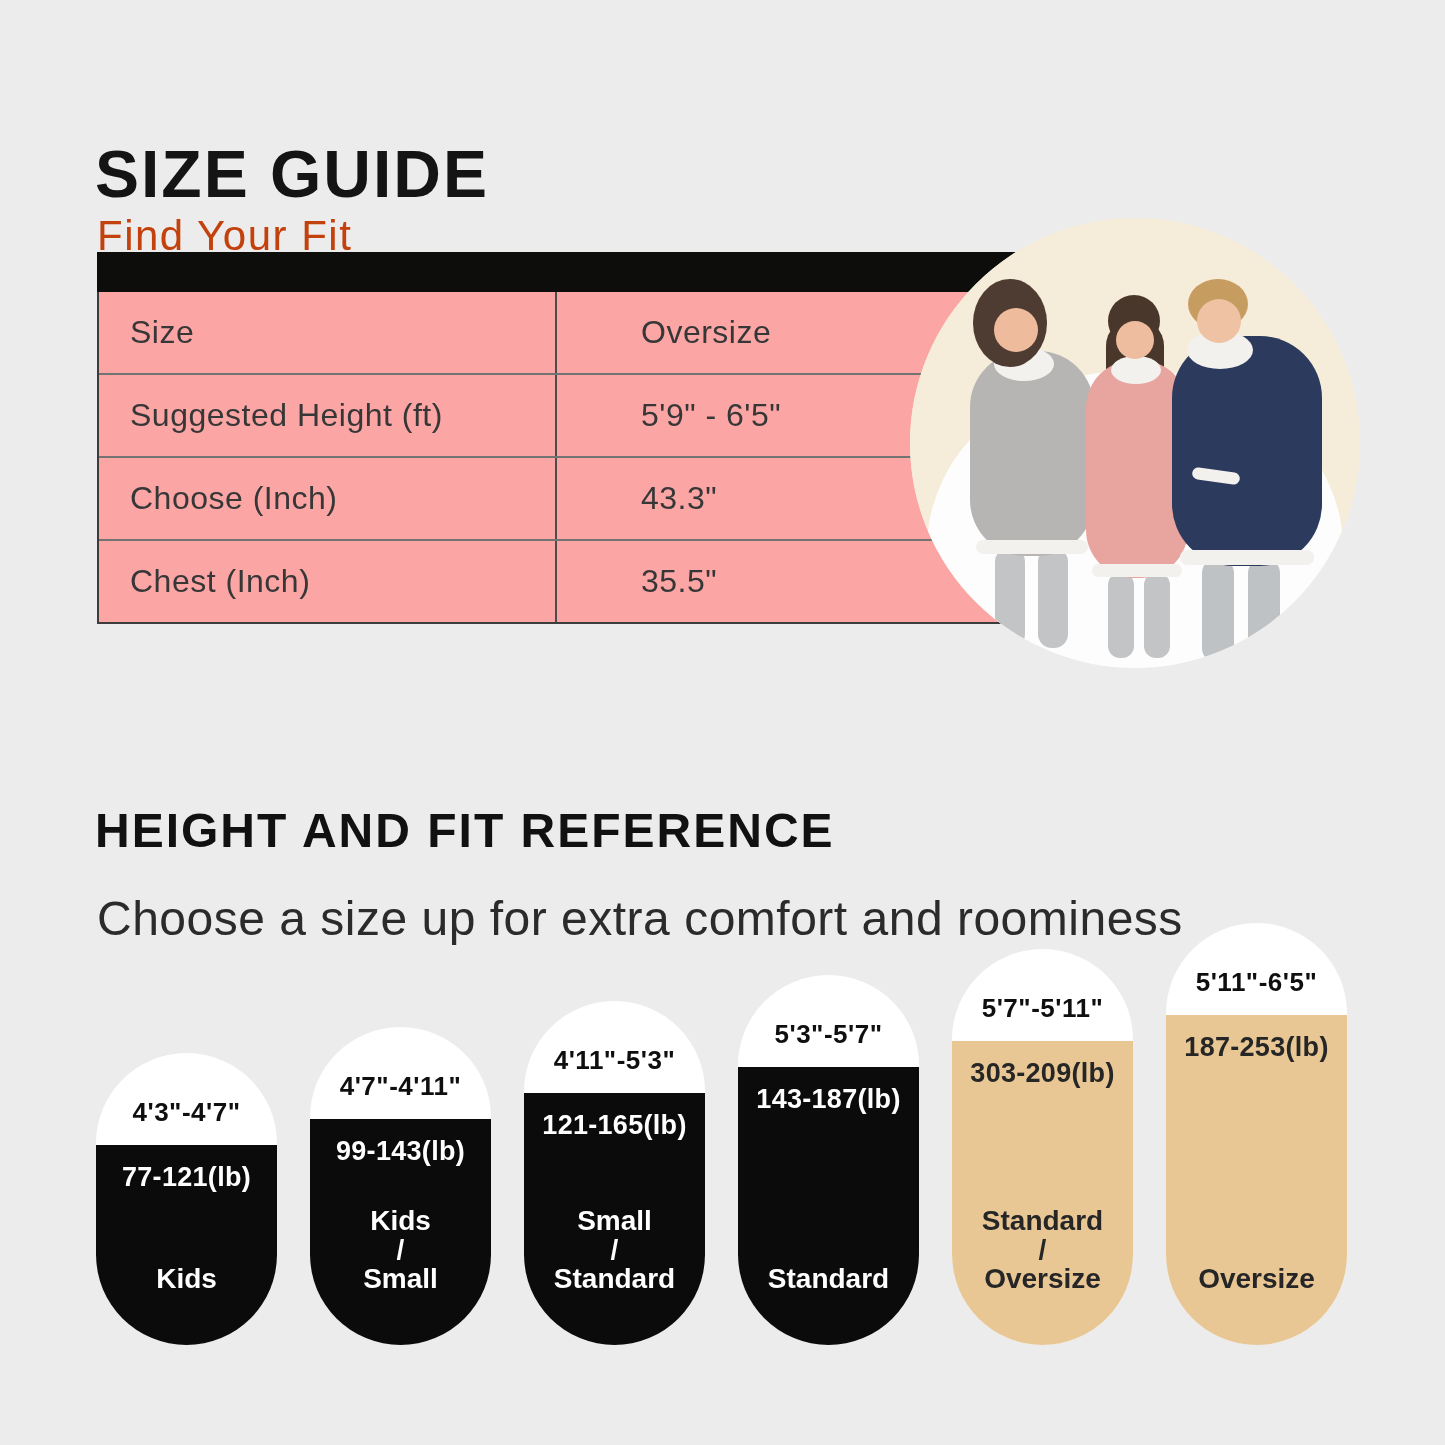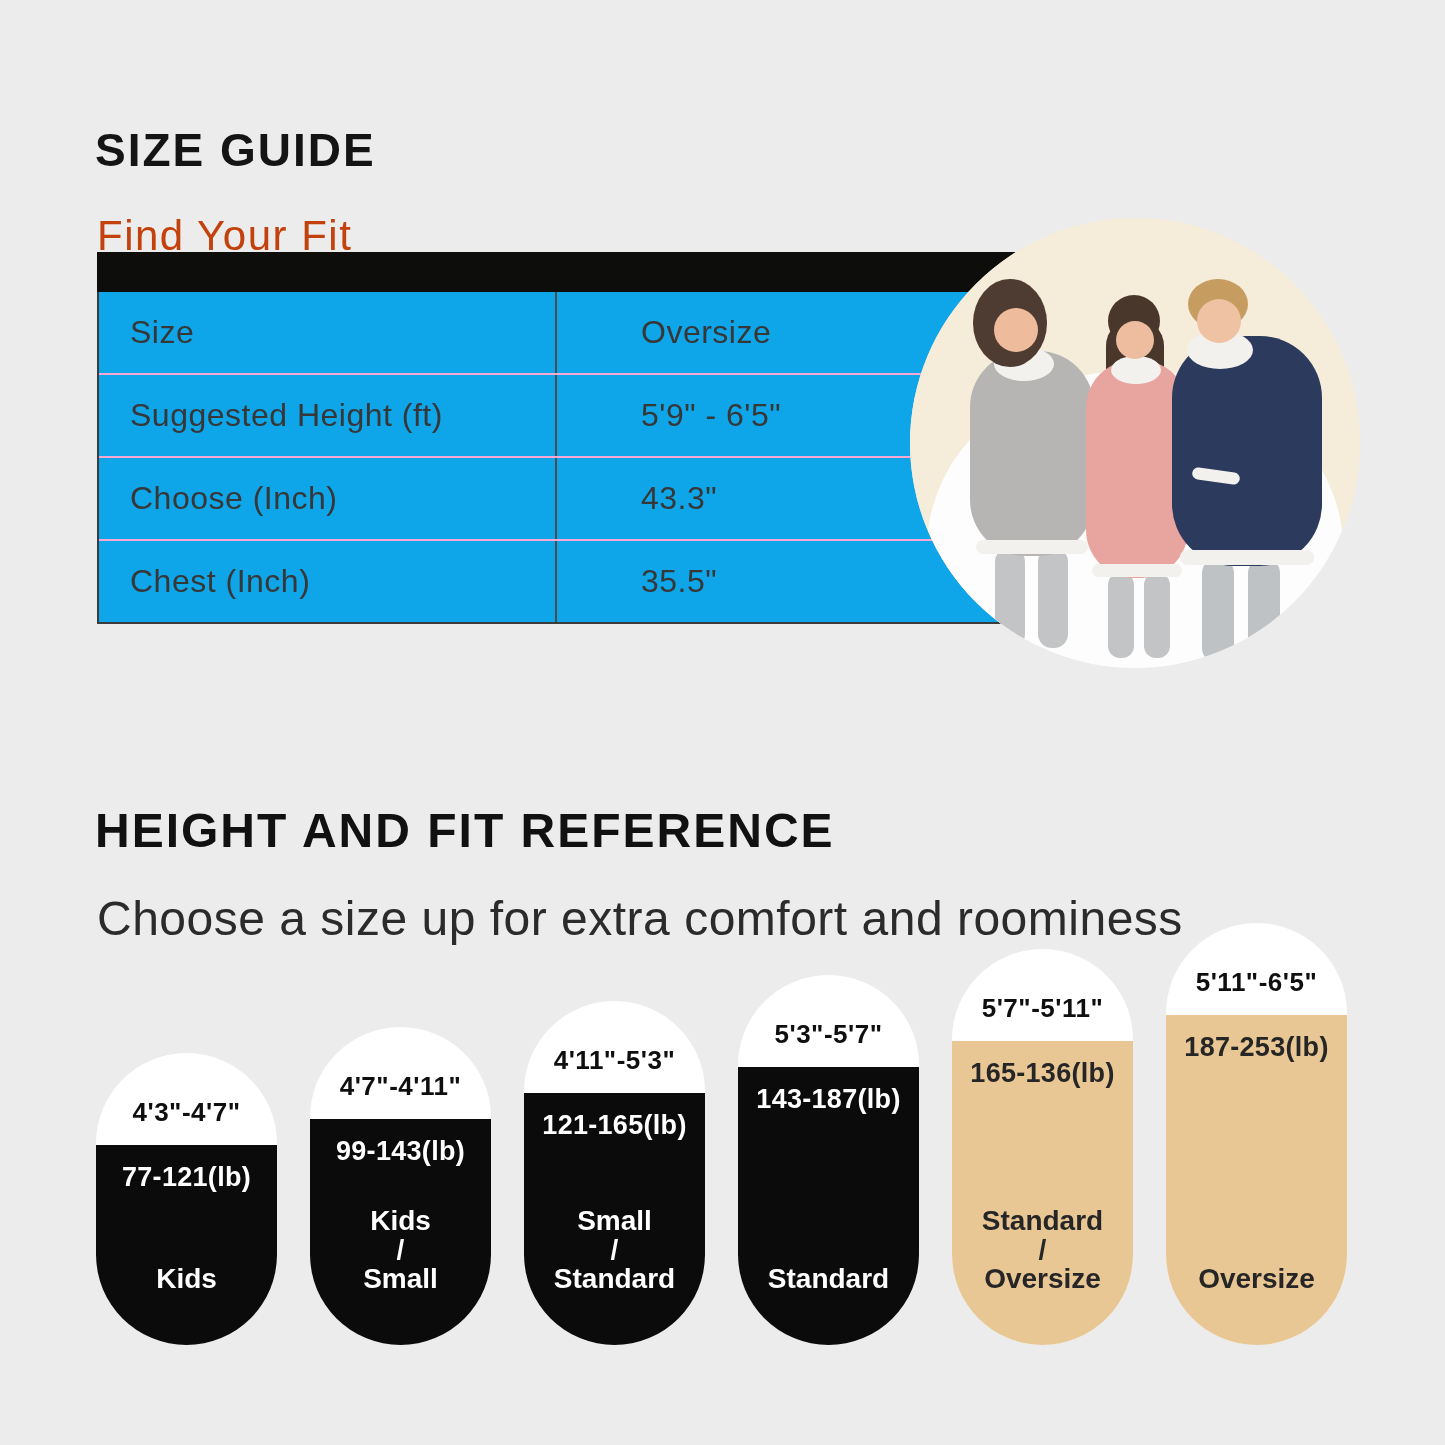--- a/index.html
+++ b/index.html
@@ -7,34 +7,34 @@
     width:1445px;height:1445px;
     background:#ececec;
     font-family:"Liberation Sans", sans-serif;
     position:relative;overflow:hidden;
   }
   .page{position:absolute;inset:0}
 
   
   .sg-title{
     position:absolute;left:95px;top:92px;
-    font-size:46px;font-weight:700;letter-spacing:2px;color:#141414;
+    font-size:66px;font-weight:700;letter-spacing:2px;color:#141414;
   }
   .sg-sub{
     position:absolute;left:97px;top:170px;
     font-size:42px;font-weight:400;letter-spacing:1.5px;color:#c2410c;
   }
 
   .size-table{position:absolute;left:97px;top:252px;width:1148px}
   .size-table .bar{height:40px;background:#0d0d0c}
   .size-table .tbody{
-    background:#0ea5e9;
+    background:#fca5a5;
     border:2px solid #3c3c3c;border-top:none;
   }
-  .trow{display:flex;height:81px;border-top:2px solid #f9a8d4}
+  .trow{display:flex;height:81px;border-top:2px solid #737373}
   .trow:first-child{border-top:none}
   .tlabel{
     width:425px;padding-left:31px;
     font-size:32px;font-weight:500;letter-spacing:.5px;color:#373737;
     display:flex;align-items:center;
   }
   .tvalue{
     flex:1;padding-left:84px;
     border-left:2px solid #4c4c4c;
     font-size:32px;font-weight:500;letter-spacing:.5px;color:#373737;
@@ -197,21 +197,21 @@
         <span class="lline">Standard</span>
         <span class="lline"></span>
         <span class="lline"></span>
       </div>
     </div>
   </div>
 
   <div class="pill pill--tan" style="left:952px;top:949px;height:396px">
     <div class="cap-text">5'7"-5'11"</div>
     <div class="pbody">
-      <div class="weight">165-136(lb)</div>
+      <div class="weight">303-209(lb)</div>
       <div class="label">
         <span class="lline">Standard</span>
         <span class="lline">/</span>
         <span class="lline">Oversize</span>
       </div>
     </div>
   </div>
 
   <div class="pill pill--tan" style="left:1166px;top:923px;height:422px">
     <div class="cap-text">5'11"-6'5"</div>

